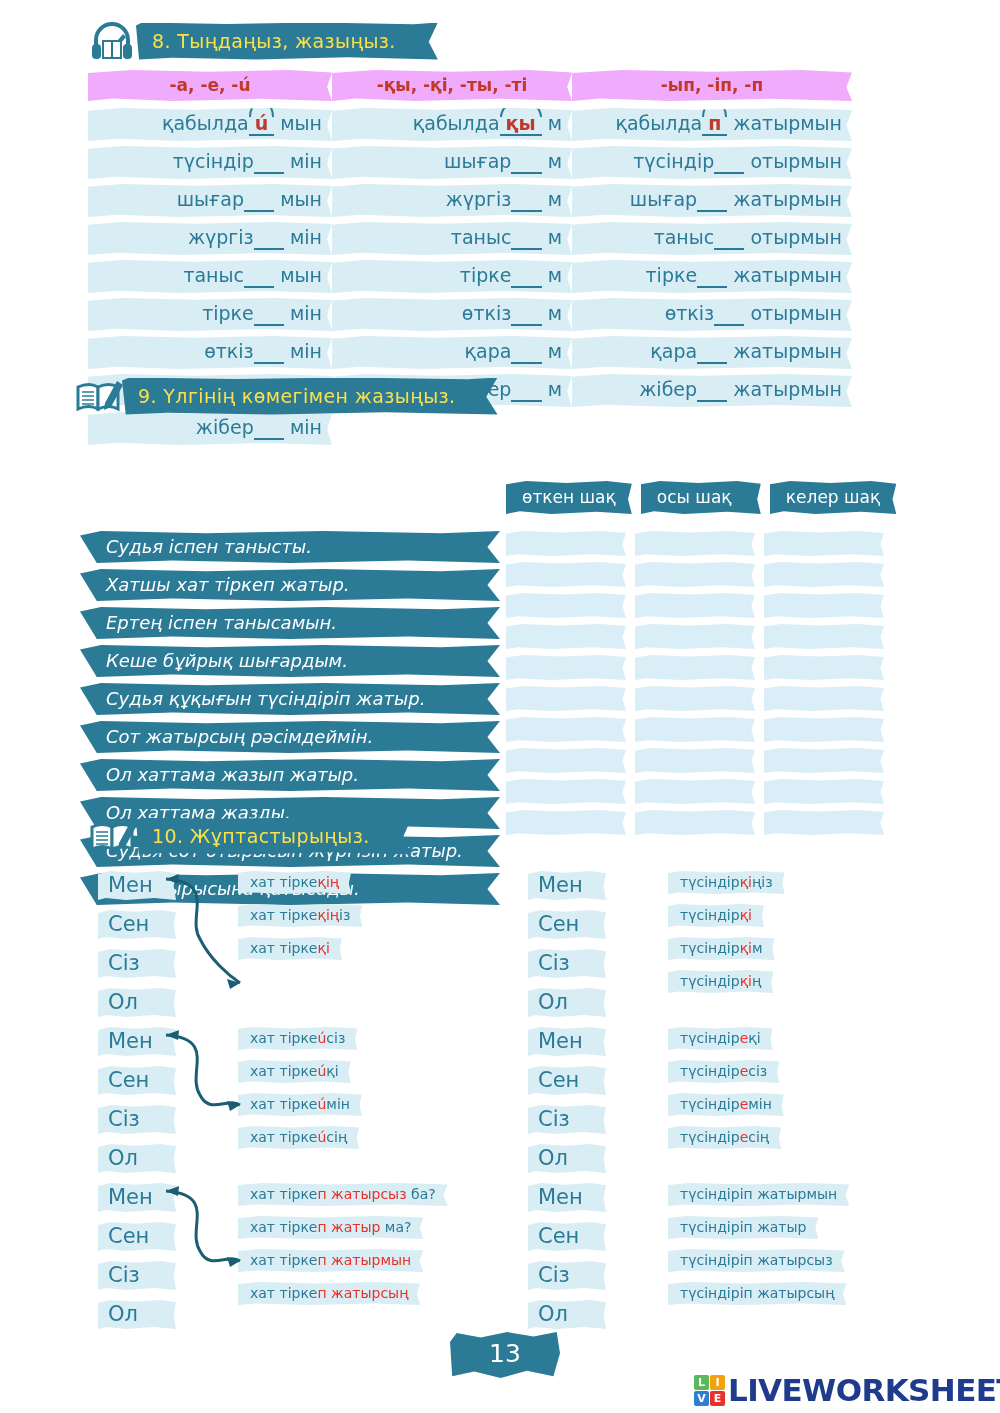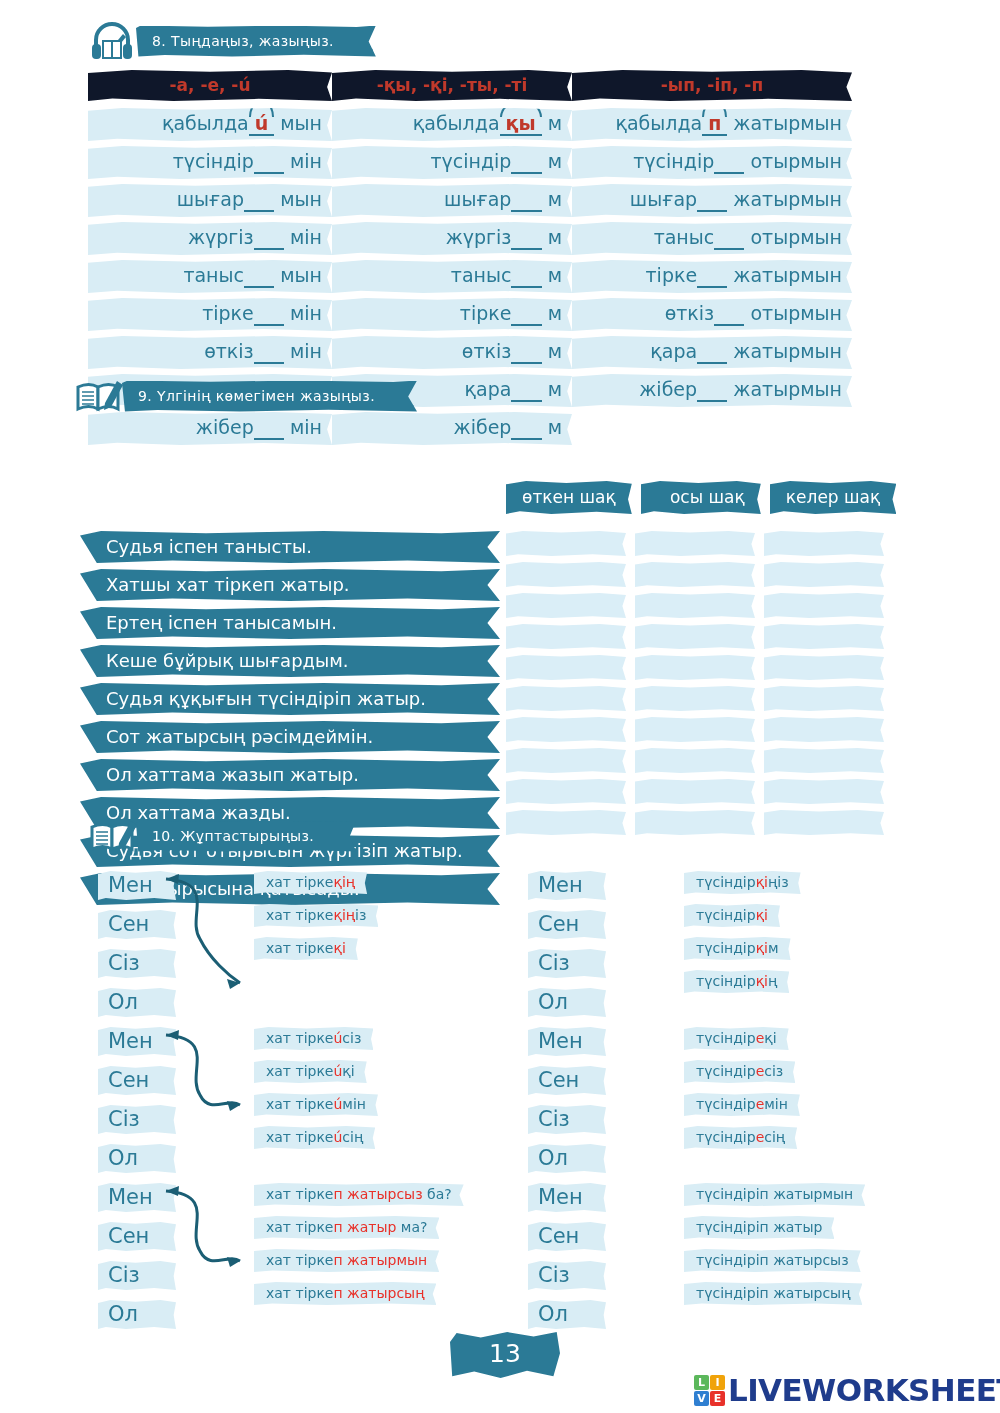--- a/index.html
+++ b/index.html
@@ -11,41 +11,41 @@
     overflow: hidden;
   }
   .page { position: relative; width: 1000px; height: 1413px; }
 
   
   .section-header { display: flex; align-items: center; gap: 0; }
   .sec-icon { width: 52px; height: 42px; flex: 0 0 52px; position: relative; }
   .banner {
     position: relative;
     background: #2b7a96;
-    color: #ffffff;
-    font-size: 14px;
+    color: #fde047;
+    font-size: 19px;
     padding: 7px 42px 8px 16px;
     margin-left: -4px;
     letter-spacing: .4px;
     clip-path: polygon(0% 8%, 2% 0%, 30% 4%, 60% 0%, 92% 5%, 100% 0%, 97% 52%, 100% 100%, 70% 94%, 40% 100%, 12% 95%, 1% 100%);
     font-family: "DejaVu Sans", "Liberation Sans", sans-serif;
   }
   .banner::after{
     content:"";
     position:absolute; right:-26px; top:60%;
     width:30px; height:9px; background:#2b7a96;
     clip-path: polygon(0 0, 100% 20%, 85% 100%, 0 75%);
   }
 
   
   #ex8 { position: absolute; left: 88px; top: 20px; }
   .ex8-cols { display: flex; gap: 0; margin-top: 8px; }
   .ex8-col { }
   .col-head {
-    background: #0f172a;
+    background: #f0abfc;
     color: #c0392b;
     font-weight: bold;
     font-size: 17px;
     text-align: center;
     padding: 5px 10px 6px;
     margin-bottom: 7px;
     clip-path: polygon(0% 10%, 18% 0%, 50% 6%, 82% 0%, 100% 8%, 98% 55%, 100% 100%, 70% 93%, 35% 100%, 10% 92%, 0% 100%);
   }
   .word-row {
     background: #d9edf5;
@@ -73,43 +73,43 @@
     border-radius: 50% 50% 0 0 / 100% 100% 0 0;
     transform: scaleY(1.15);
   }
 
   
   #ex9 { position: absolute; left: 74px; top: 375px; width: 860px; }
   .ex9-body { position: relative; margin-top: 10px; height: 360px; }
   .tense-heads { position: absolute; left: 432px; top: 54px; display: flex; gap: 9px; }
   .tense-head {
     background: #2b7a96; color: #ffffff; font-size: 17px;
-    padding: 6px 16px 7px; text-align: right; min-width: 120px;
+    padding: 6px 16px 7px; text-align: left; min-width: 120px;
     clip-path: polygon(0% 10%, 16% 0%, 48% 6%, 80% 0%, 100% 8%, 97% 55%, 100% 100%, 72% 93%, 36% 100%, 11% 92%, 0% 100%);
   }
-  .sent-list { position: absolute; left: 6px; top: 104px; width: 420px; }
+  .sent-list { position: absolute; left: 6px; top: 104px; width: 420px; font-style: italic; }
   .sent-row {
     background: #2b7a96; color: #ffffff; font-size: 18px;
     padding: 5px 12px 6px 26px; margin-bottom: 6px; white-space: nowrap;
     clip-path: polygon(0% 14%, 5% 0%, 30% 7%, 58% 0%, 86% 7%, 100% 0%, 97% 50%, 100% 100%, 78% 92%, 50% 100%, 22% 92%, 4% 100%);
   }
   .cell-grid { position: absolute; left: 432px; top: 104px; }
   .cell-row { display: flex; gap: 9px; margin-bottom: 6px; }
   .cell {
     background: #daeef7; min-width: 120px; height: 25px;
     clip-path: polygon(0% 10%, 14% 0%, 46% 6%, 78% 0%, 100% 8%, 97% 52%, 100% 100%, 72% 93%, 38% 100%, 10% 93%, 0% 100%);
   }
 
   
   #ex10 { position: absolute; left: 88px; top: 815px; width: 880px; }
   .pair-block { position: relative; margin-top: 14px; height: 142px; }
   .pair-side { position: absolute; top: 0; }
   .pair-side.left  { left: 10px; }
   .pair-side.right { left: 440px; }
-  .pair-grid { position: relative; display: flex; gap: 16px; }
+  .pair-grid { position: relative; display: flex; gap: 0; }
   .pron-col { width: 78px; }
   .pron {
     background: #d9edf5; color: #2b7a96; font-size: 21px;
     padding: 2px 10px 3px; margin-bottom: 10px; text-align: left;
     clip-path: polygon(0% 10%, 16% 0%, 48% 6%, 80% 0%, 100% 8%, 97% 52%, 100% 100%, 72% 93%, 36% 100%, 10% 93%, 0% 100%);
   }
   .ans-col { margin-left: 62px; }
   .ans {
     background: #d9edf5; color: #2b7a96; font-size: 14px;
     padding: 3px 12px 4px; margin-bottom: 10px; white-space: nowrap;
@@ -167,21 +167,20 @@
             <div class="word-row"><span>тірке</span><span class="blank">&nbsp;&nbsp;&nbsp;&nbsp;&nbsp;</span><span>&nbsp;мін</span></div>
             <div class="word-row"><span>өткіз</span><span class="blank">&nbsp;&nbsp;&nbsp;&nbsp;&nbsp;</span><span>&nbsp;мін</span></div>
             <div class="word-row"><span>қара</span><span class="blank">&nbsp;&nbsp;&nbsp;&nbsp;&nbsp;</span><span>&nbsp;мын</span></div>
             <div class="word-row"><span>жібер</span><span class="blank">&nbsp;&nbsp;&nbsp;&nbsp;&nbsp;</span><span>&nbsp;мін</span></div>
           </div>
       </div>
       <div class="ex8-col" style="width:240px">
         <div class="col-head">-қы, -қі, -ты, -ті</div>
         <div id="c8-1">
             <div class="word-row"><span>қабылда</span><span class="blank arc" style="padding: 0px 6px;"><span class="suffix-hl">қы</span></span><span>&nbsp;м</span></div>
-            <div class="word-row"><span>түсіндір</span><span class="blank">&nbsp;&nbsp;&nbsp;&nbsp;&nbsp;</span><span>&nbsp;м</span></div>
             <div class="word-row"><span>шығар</span><span class="blank">&nbsp;&nbsp;&nbsp;&nbsp;&nbsp;</span><span>&nbsp;м</span></div>
             <div class="word-row"><span>жүргіз</span><span class="blank">&nbsp;&nbsp;&nbsp;&nbsp;&nbsp;</span><span>&nbsp;м</span></div>
             <div class="word-row"><span>таныс</span><span class="blank">&nbsp;&nbsp;&nbsp;&nbsp;&nbsp;</span><span>&nbsp;м</span></div>
             <div class="word-row"><span>тірке</span><span class="blank">&nbsp;&nbsp;&nbsp;&nbsp;&nbsp;</span><span>&nbsp;м</span></div>
             <div class="word-row"><span>өткіз</span><span class="blank">&nbsp;&nbsp;&nbsp;&nbsp;&nbsp;</span><span>&nbsp;м</span></div>
             <div class="word-row"><span>қара</span><span class="blank">&nbsp;&nbsp;&nbsp;&nbsp;&nbsp;</span><span>&nbsp;м</span></div>
             <div class="word-row"><span>жібер</span><span class="blank">&nbsp;&nbsp;&nbsp;&nbsp;&nbsp;</span><span>&nbsp;м</span></div>
           </div>
       </div>
       <div class="ex8-col" style="width:280px">

